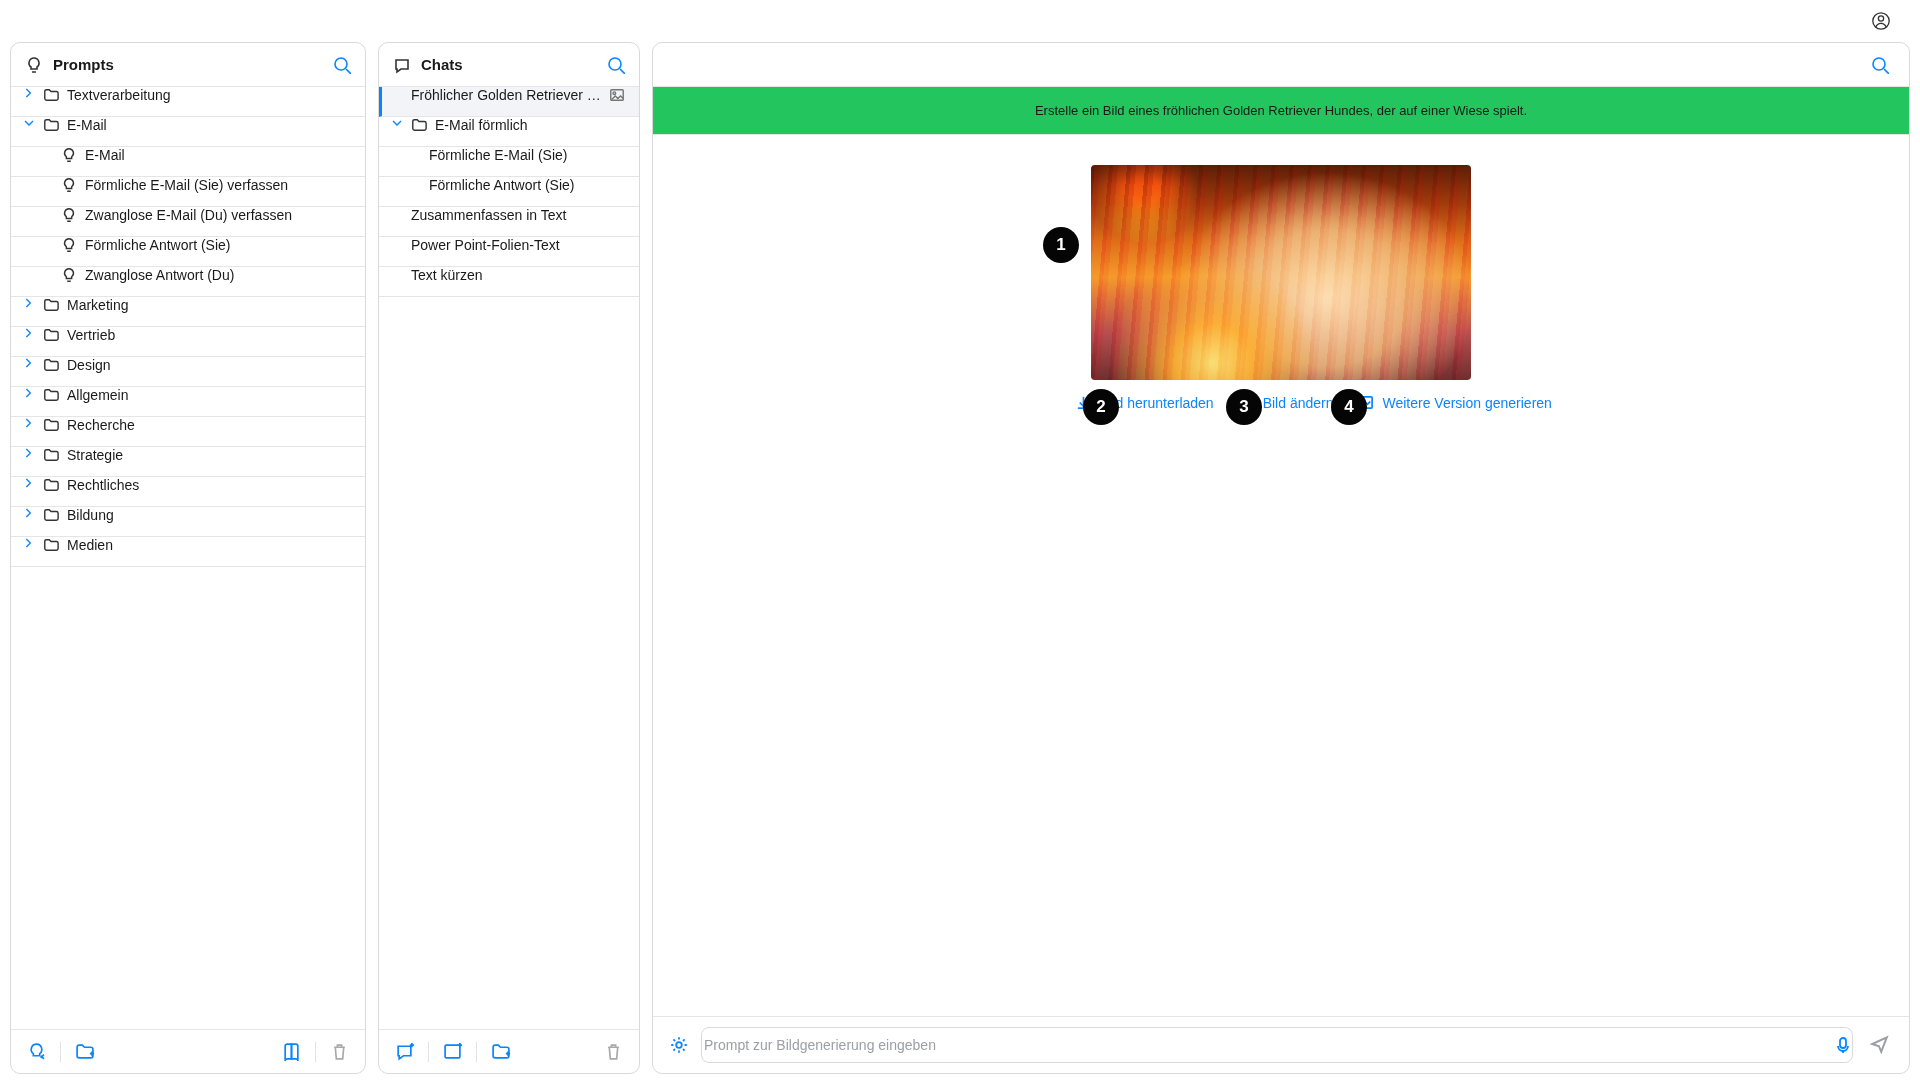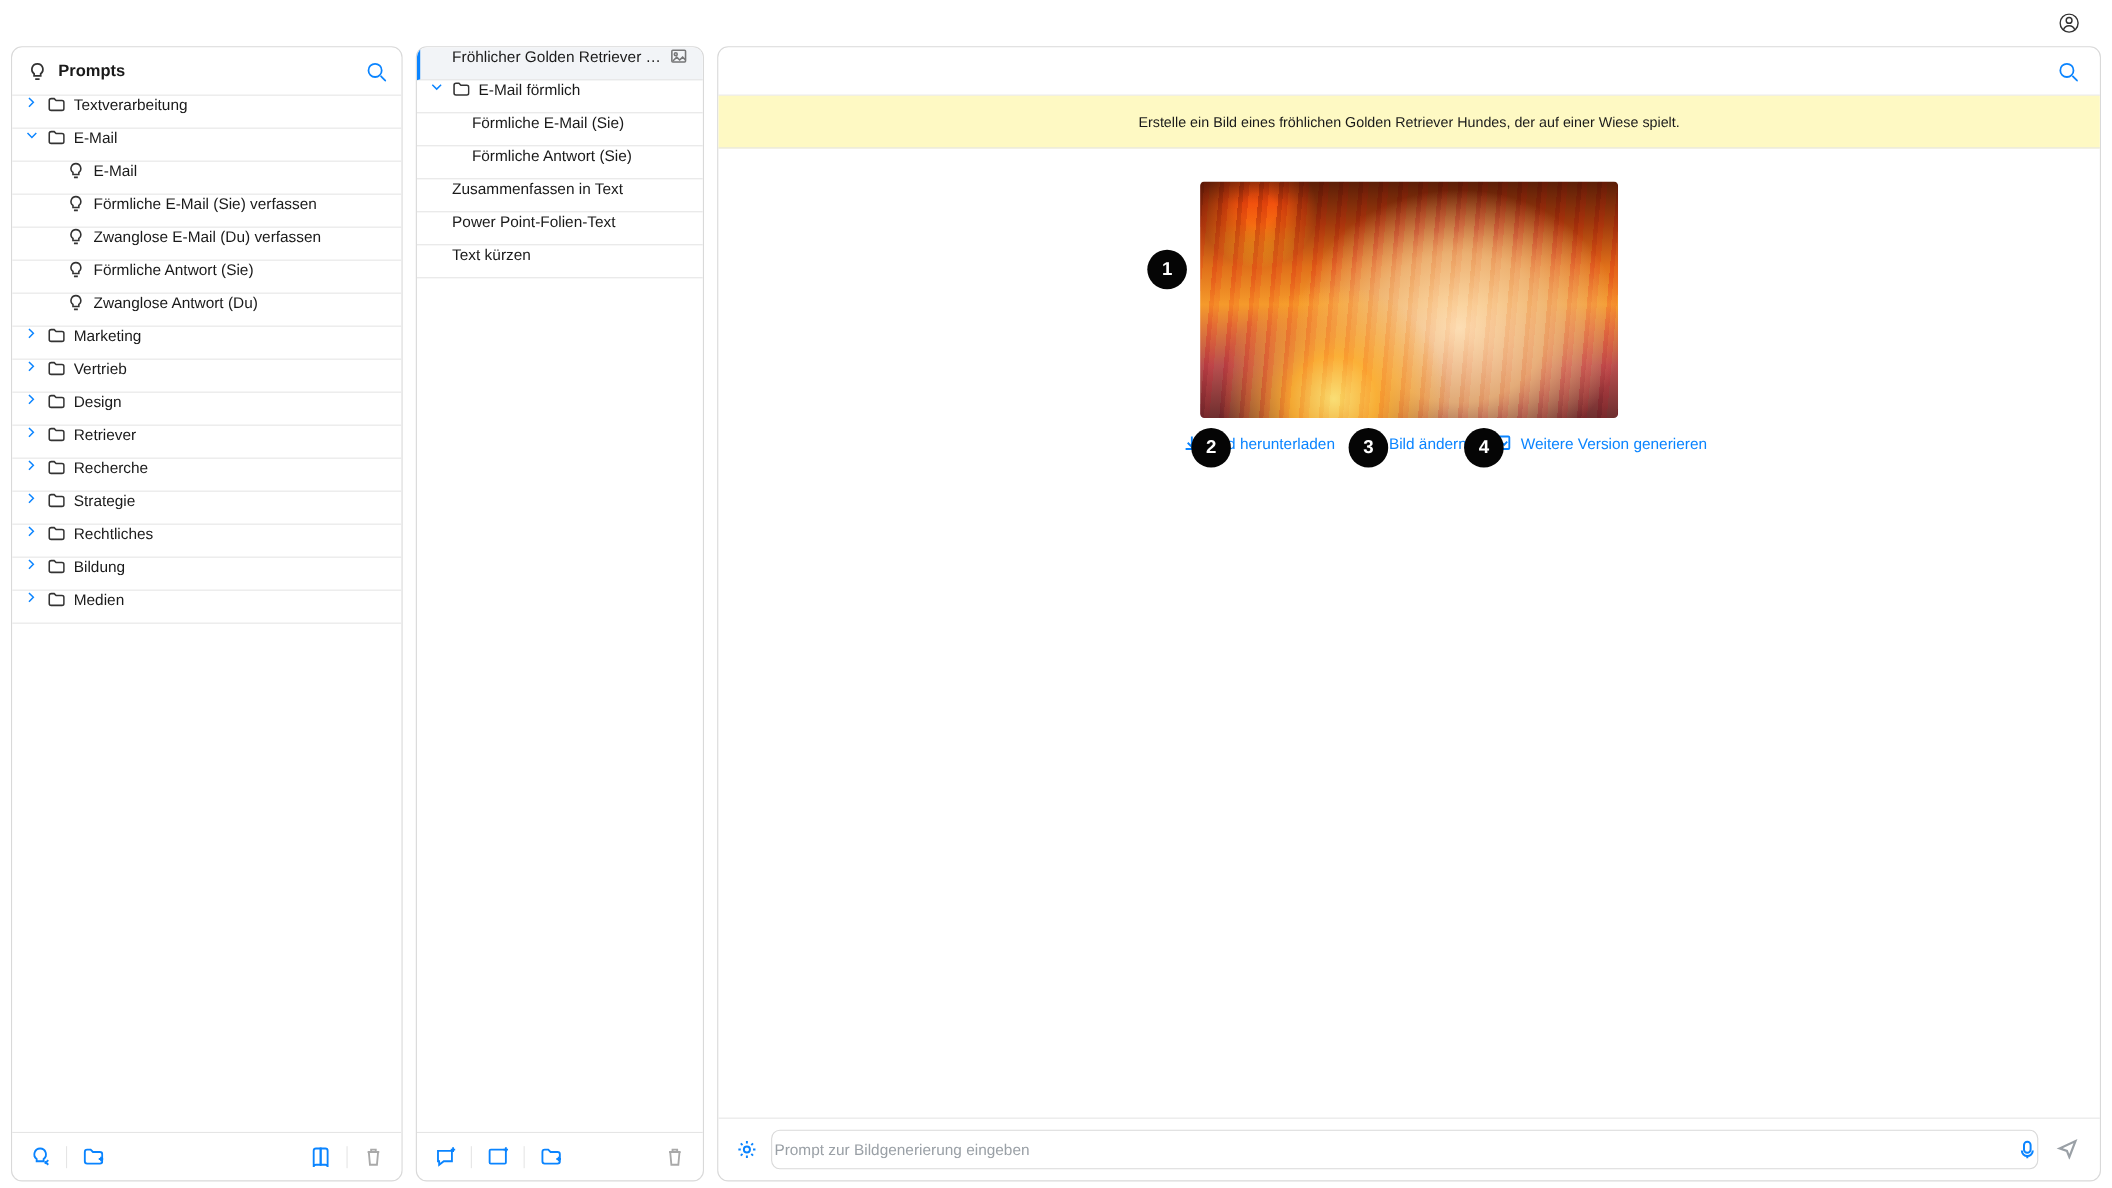--- a/index.html
+++ b/index.html
@@ -106,21 +106,21 @@
   .foot-btn svg { width:19px;height:19px; stroke: var(--accent); fill:none; stroke-width:1.6; }
   .foot-btn.muted svg { stroke:#a9a9a9; }
   .vsep { width:1px; height:20px; background: var(--border); margin:0 4px; }
 
   
   .chat-header-prompt {
     padding: 16px 20px;
     text-align: center;
     font-size: 13px;
     border-bottom: 1px solid var(--border);
-    background: #fef9c3;
+    background: #22c55e;
   }
   .chat-body { flex:1; position:relative; overflow:auto; }
   .image-stage {
     margin: 30px auto 0 auto;
     width: 380px;
     position: relative;
   }
   .generated-image {
     width: 380px; height: 215px;
     border-radius: 4px;
@@ -418,21 +418,21 @@
           <span class="chevron">
             <svg viewBox="0 0 18 18">
               <use href="#i-chevron-right"></use>
             </svg>
           </span>
           <span class="row-icon">
             <svg viewBox="0 0 18 18">
               <use href="#i-folder"></use>
             </svg>
           </span>
-          <span class="label">Retriever</span>
+          <span class="label">Allgemein</span>
         </div>
         <div class="tree-row">
           <span class="chevron">
             <svg viewBox="0 0 18 18">
               <use href="#i-chevron-right"></use>
             </svg>
           </span>
           <span class="row-icon">
             <svg viewBox="0 0 18 18">
               <use href="#i-folder"></use>
@@ -515,20 +515,35 @@
       <span class="vsep"></span>
       <span class="foot-btn muted">
           <svg viewBox="0 0 18 18">
             <use href="#i-trash"></use>
           </svg>
         </span>
     </div>
   </div>
 
   <div class="panel chats">
+    <div class="panel-header">
+      <div class="panel-title">
+        <span class="icon">
+            <svg viewBox="0 0 18 18">
+              <use href="#i-chat"></use>
+            </svg>
+          </span>
+        <span>Chats</span>
+      </div>
+      <span class="icon search">
+          <svg viewBox="0 0 18 18">
+            <use href="#i-search"></use>
+          </svg>
+        </span>
+    </div>
 
     <div class="panel-body" id="chats-tree">
         <div class="tree-row selected">
           <span class="chevron"></span>
           <span class="label">Fröhlicher Golden Retriever Hund</span>
           <span class="trailing row-icon">
             <svg viewBox="0 0 18 18">
               <use href="#i-image"></use>
             </svg>
           </span>

